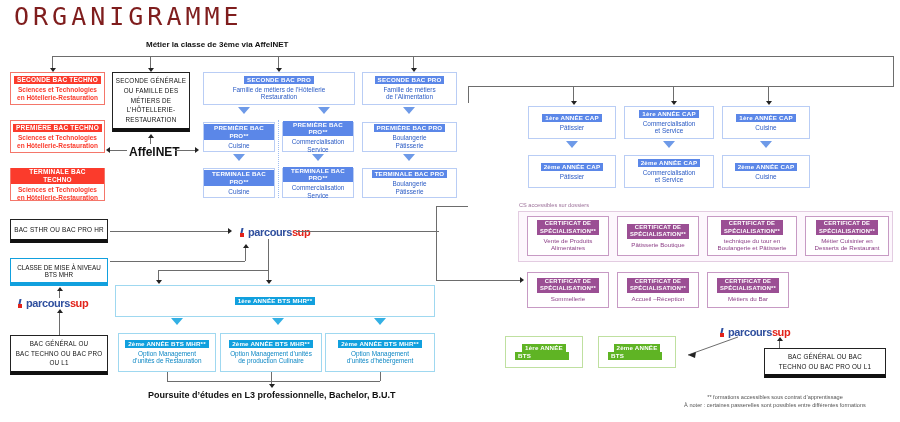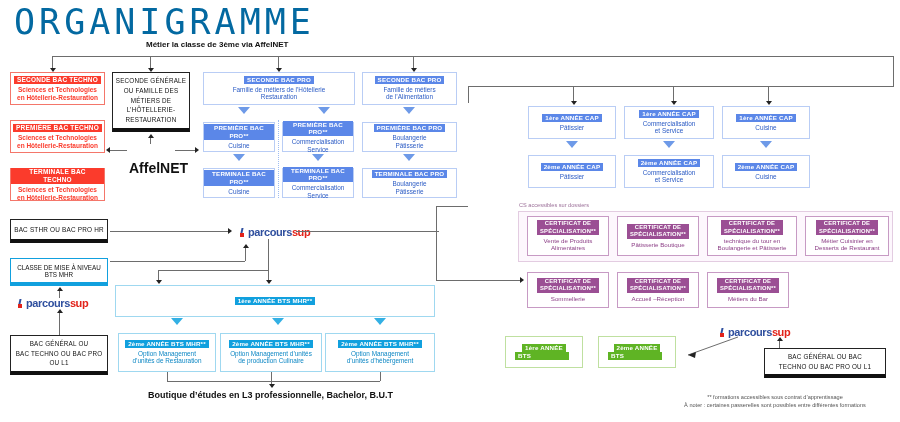--- a/index.html
+++ b/index.html
@@ -2,21 +2,21 @@
 <html><head>
 <meta charset="utf-8">
 <style>
   html,body{margin:0;padding:0;background:#ffffff;}
   body{width:900px;height:422px;position:relative;overflow:hidden;
        font-family:"Liberation Sans","DejaVu Sans",sans-serif;color:#1a1a1a;}
 
   .abs{position:absolute;box-sizing:border-box;}
 
   
-  #page-title{left:14px;top:2px;font-size:35px;letter-spacing:4px;color:#0369a1;
+  #page-title{left:14px;top:2px;font-size:25px;letter-spacing:4px;color:#7f1d1d;
       font-family:"DejaVu Sans Mono","Liberation Mono",monospace;font-weight:400;}
 
   
   .box{display:flex;flex-direction:column;align-items:center;justify-content:center;
        text-align:center;border:1px solid #888;background:#fff;}
   .tag{display:inline-block;padding:0px 3px;font-weight:bold;letter-spacing:.2px;
        line-height:1.25;}
   .sub{line-height:1.2;}
 
   
@@ -59,21 +59,21 @@
   .arw-r{position:absolute;width:0;height:0;border-top:3px solid transparent;
         border-bottom:3px solid transparent;border-left:4px solid #222;}
   .arw-l{position:absolute;width:0;height:0;border-top:3px solid transparent;
         border-bottom:3px solid transparent;border-right:4px solid #222;}
   .tri-b{position:absolute;width:0;height:0;border-left:6px solid transparent;
         border-right:6px solid transparent;border-top:7px solid #6e9ae8;}
   .tri-c{position:absolute;width:0;height:0;border-left:6px solid transparent;
         border-right:6px solid transparent;border-top:7px solid #33b0e4;}
 
   .hdr{font-size:8px;font-weight:bold;color:#111;}
-  .affel{font-size:14px;font-weight:bold;color:#111;margin-top:15px;}
+  .affel{font-size:12px;font-weight:bold;color:#111;}
   .note{font-size:5.6px;color:#555;line-height:1.5;text-align:center;}
   .cslbl{font-size:5.6px;color:#9b6f98;}
   .footer-big{font-size:9px;font-weight:bold;color:#111;}
 
   
   .pc{display:flex;align-items:center;font-size:11px;font-weight:bold;
       letter-spacing:-.4px;}
   .pc .mark{position:relative;width:7px;height:9px;margin-right:1px;}
   .pc .mark i{position:absolute;display:block;}
   .pc .mark .b1{left:1px;top:0;width:2px;height:5px;background:#2f4f9e;transform:skewX(-12deg);}
@@ -340,21 +340,21 @@
   <span class="sub" style="white-space:pre-line">Option Management
 d’unités d’hébergement</span>
 </div>
 
 <div class="ln v abs" style="left:167px;top:372px;height:9px;"></div>
 <div class="ln v abs" style="left:271px;top:372px;height:9px;"></div>
 <div class="ln v abs" style="left:380px;top:372px;height:9px;"></div>
 <div class="ln h abs" style="left:167px;top:381px;width:213px;"></div>
 <div class="ln v abs" style="left:271px;top:381px;height:5px;"></div>
 <div class="arw-d abs" style="left:269px;top:384px;"></div>
-<div class="abs footer-big" style="left:148px;top:390px;">Boutique d’études en L3 professionnelle, Bachelor, B.U.T</div>
+<div class="abs footer-big" style="left:148px;top:390px;">Poursuite d’études en L3 professionnelle, Bachelor, B.U.T</div>
 
 <div class="abs box grn" style="left:505px;top:336px;width:78px;height:32px;">
   <span class="tag">1ère ANNÉE</span>
   <span class="tag" style="align-self:flex-start;margin-left:9px;min-width:48px;text-align:left;">BTS</span>
 </div>
 <div class="abs box grn" style="left:598px;top:336px;width:78px;height:32px;">
   <span class="tag">2ème ANNÉE</span>
   <span class="tag" style="align-self:flex-start;margin-left:9px;min-width:48px;text-align:left;">BTS</span>
 </div>
 

